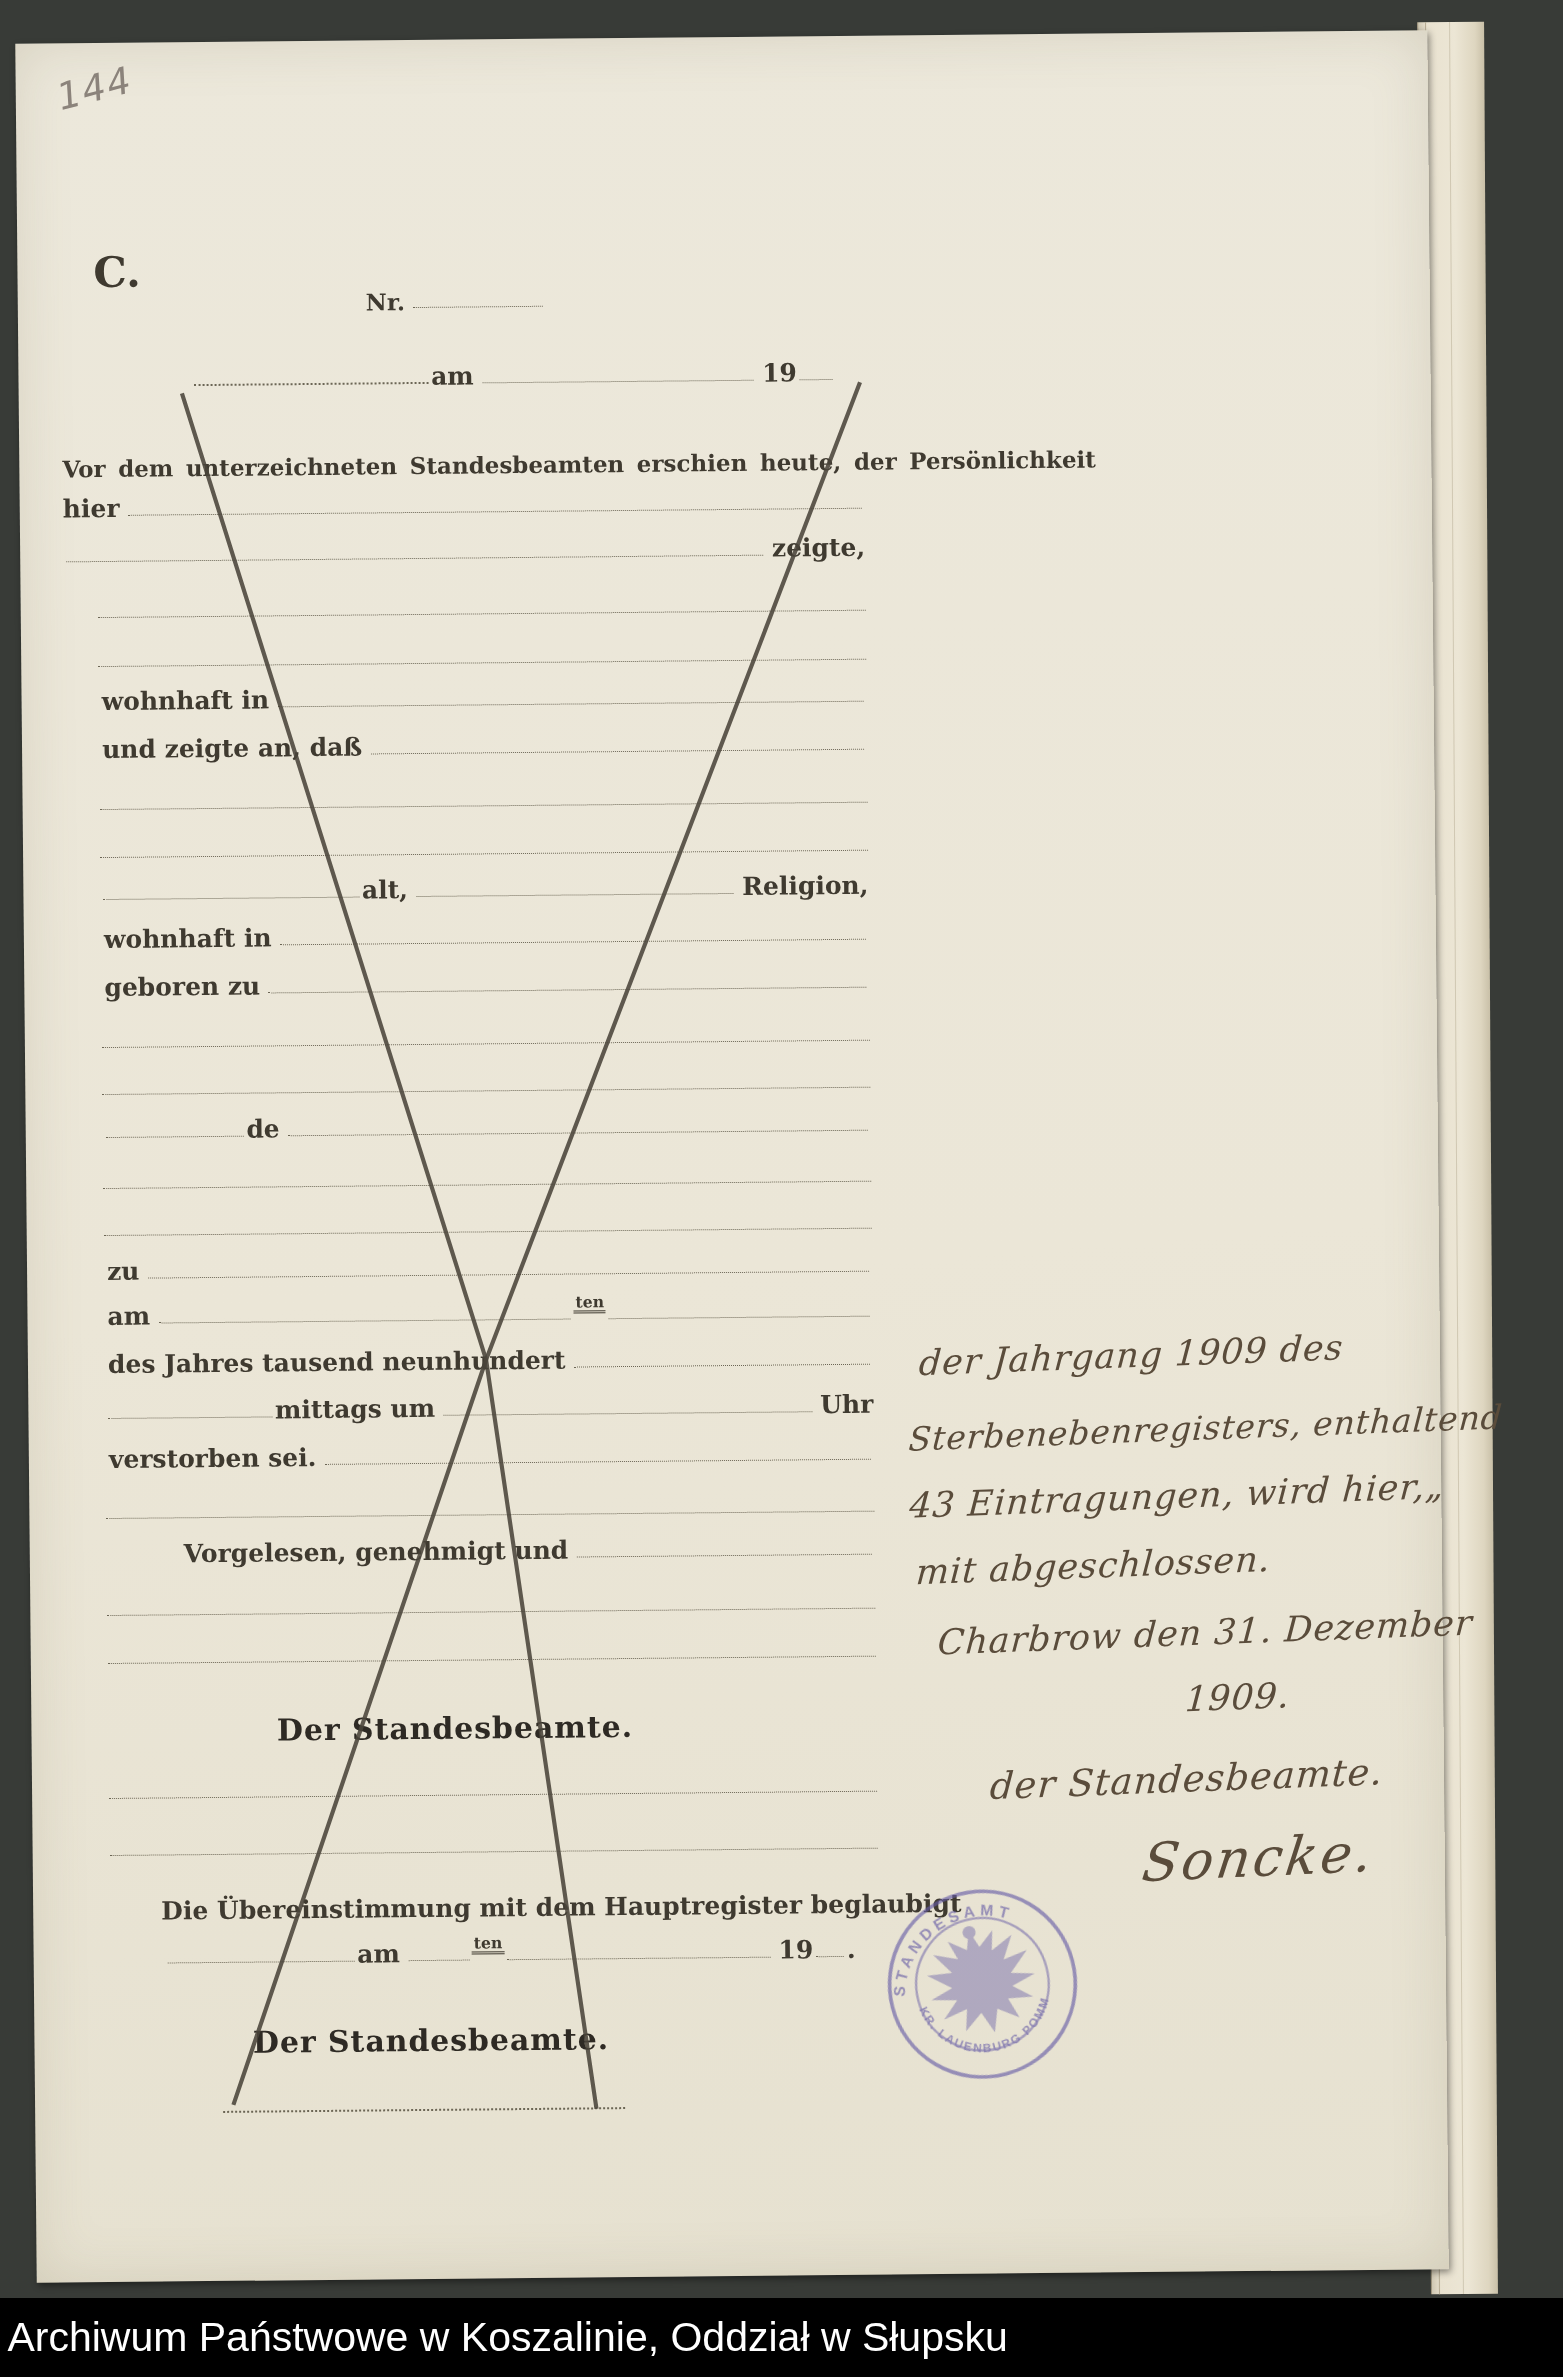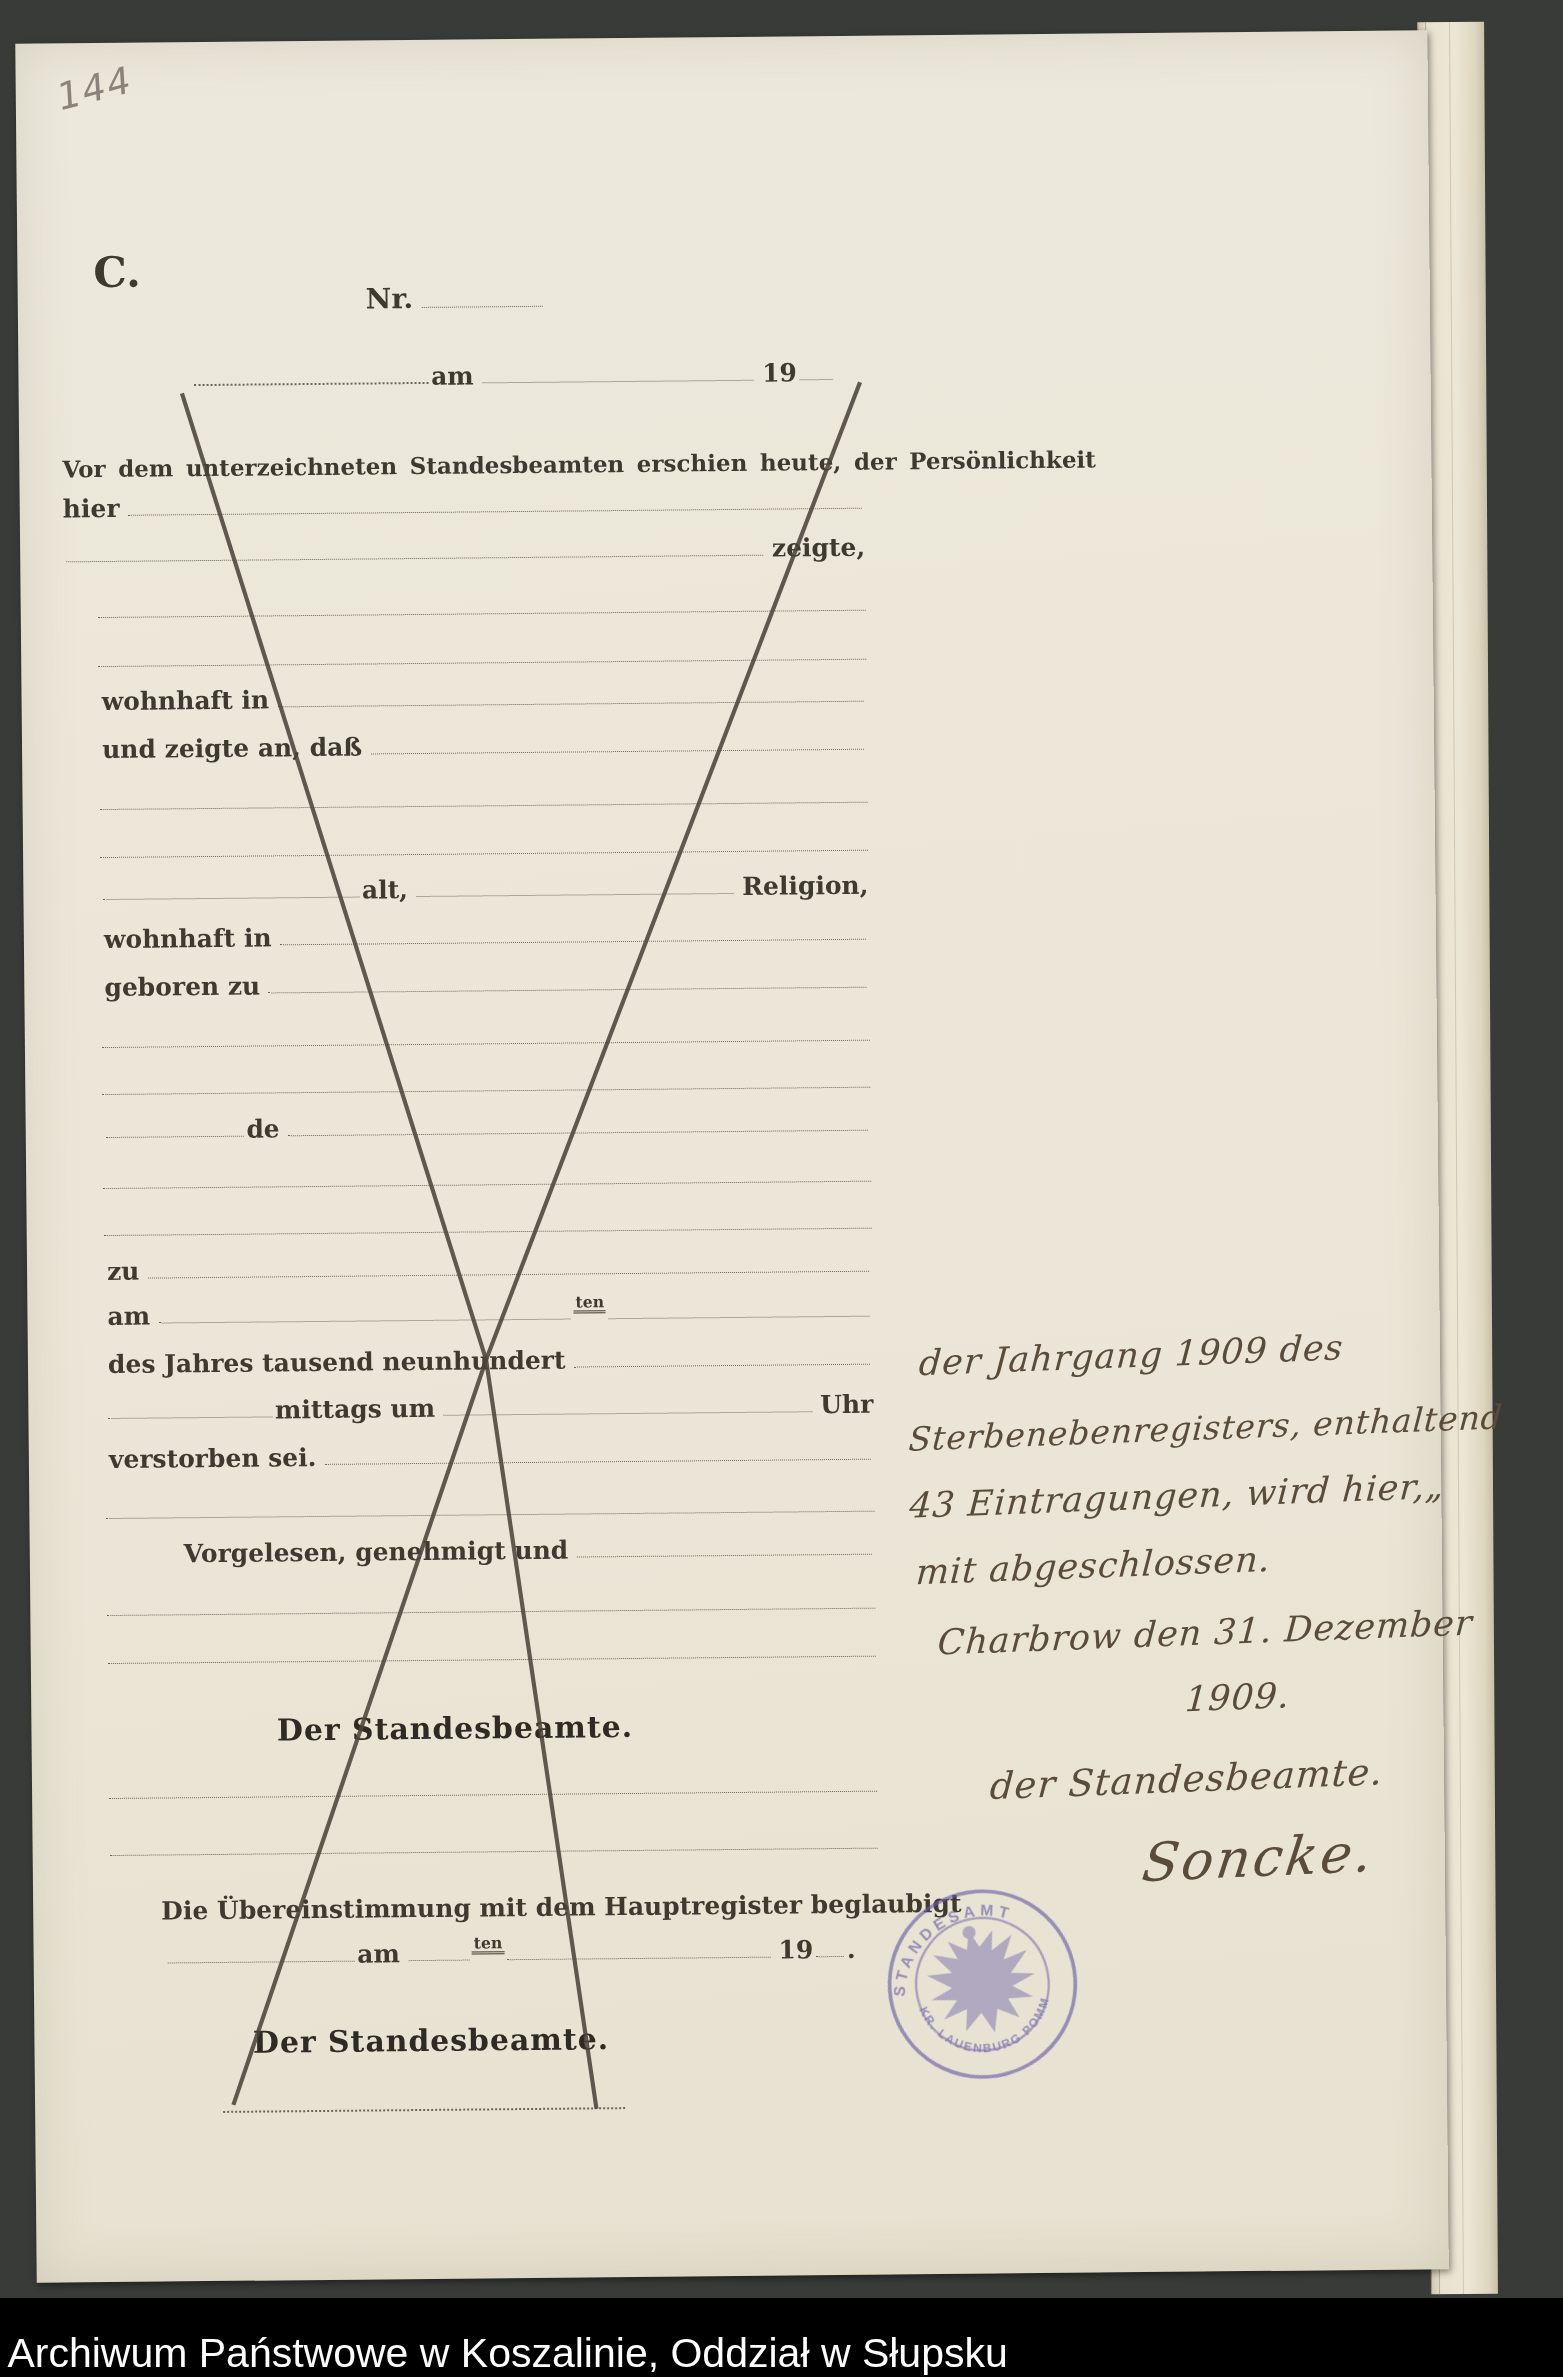--- a/index.html
+++ b/index.html
@@ -41,42 +41,42 @@
 
   
   .stamp{position:absolute;left:840px;top:1841px;width:217px;height:217px;opacity:.78;
          transform:rotate(-14deg);filter:blur(0.4px);}
 
   
   .crossout{position:absolute;left:0;top:0;width:1412px;height:2239px;pointer-events:none;}
 
   
   .caption-bar{position:absolute;left:0;top:2298px;width:1564px;height:79px;background:#000;
-        display:flex;align-items:flex-end;}
+        display:flex;align-items:center;}
   .caption-bar span{color:#fff;font-family:"Liberation Sans",sans-serif;font-size:41px;
         padding-left:7.4px;white-space:nowrap;}
 </style>
 </head>
 <body>
 
 <div class="stage">
 
   <div class="page-edges">
     <div class="crease" style="left:7.4px;"></div>
     <div class="crease" style="left:31px;opacity:.5;"></div>
   </div>
 
   <div class="paper ink">
 
     <div class="pencil">144</div>
 
     <div class="bigletter" style="left:76px;top:205px;">C.</div>
 
     <div class="row" style="left:348px;top:245px;width:180px;">
-      <span class="lbl" style="font-size:28px;">Nr.</span>
+      <span class="lbl" style="font-size:23px;">Nr.</span>
       <span class="fill"></span>
     </div>
 
     <div class="row" style="left:172px;top:321px;width:645px;">
       <span class="fillw" style="width:235px;border-bottom-width:2.8px;"></span>
       <span class="lbl">am</span>
       <span class="fill"></span>
       <span class="lbl after">19</span>
       <span class="fillw" style="width:33px;"></span>
     </div>

